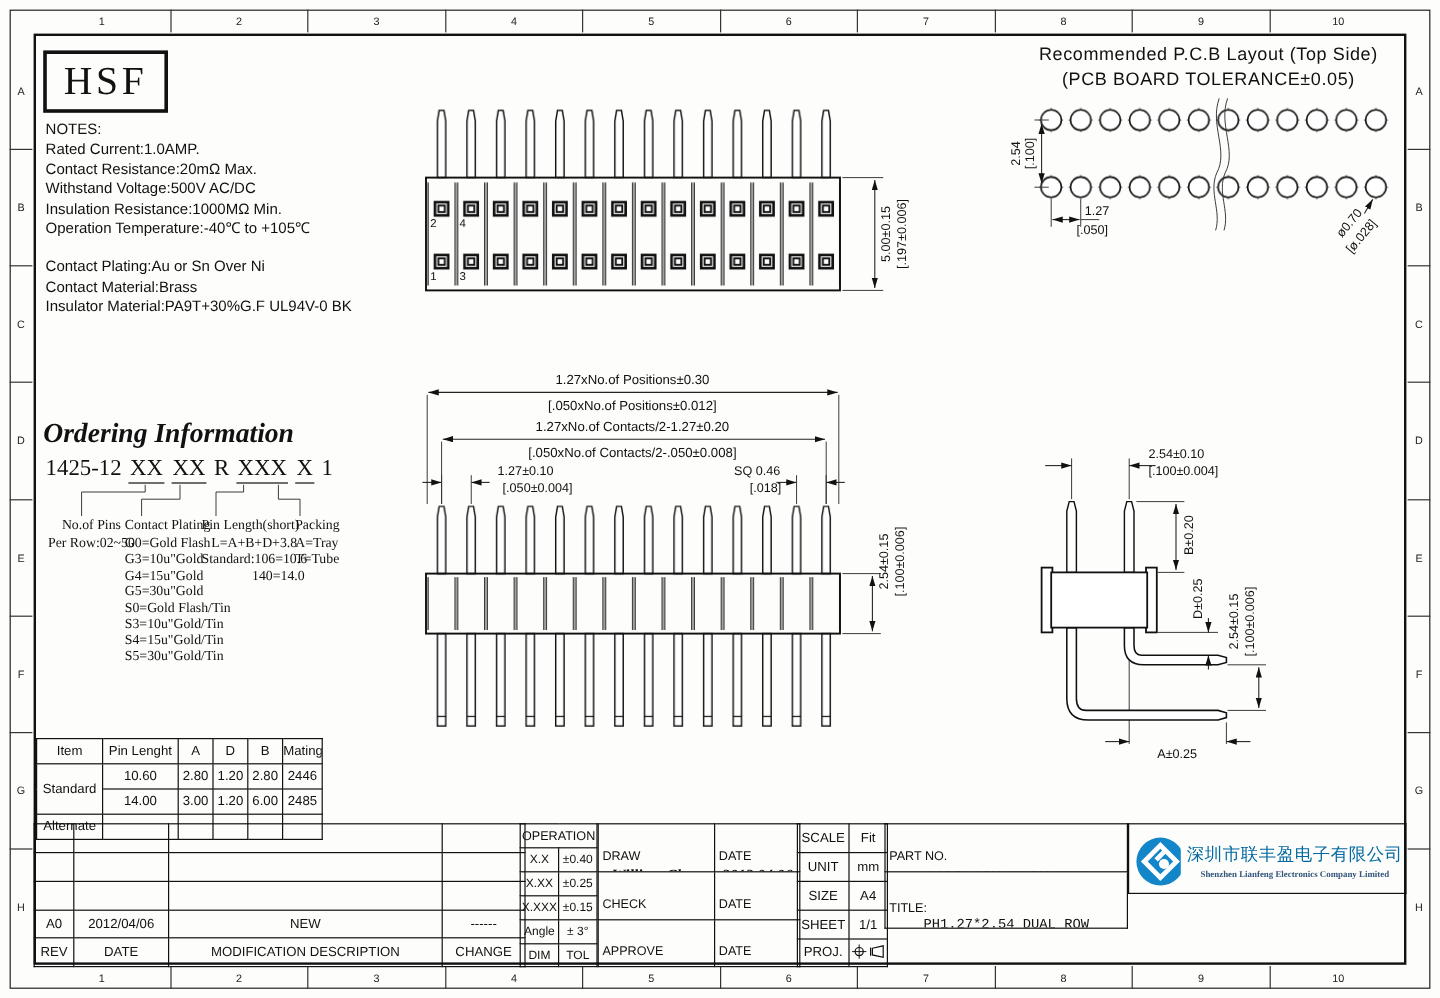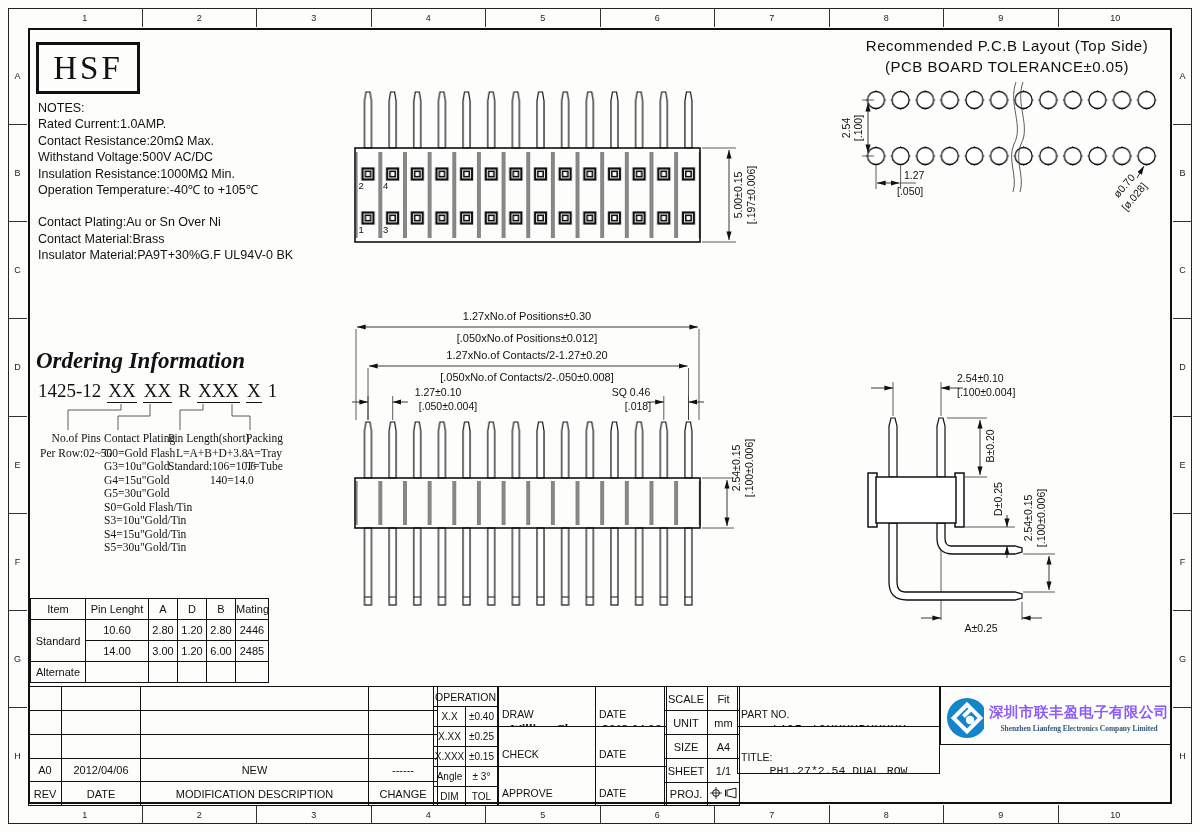--- a/index.html
+++ b/index.html
@@ -37,21 +37,21 @@
   table.grid{border-collapse:collapse;table-layout:fixed;position:absolute;}
   table.grid td{border:1.2px solid #111;font-size:11px;text-align:center;padding:0;overflow:hidden;white-space:nowrap;}
   .lbl{position:absolute;left:3px;top:1px;font-size:10.5px;}
   .cellwrap{position:relative;width:100%;height:100%;}
   .cv{position:absolute;left:0;right:0;top:14px;text-align:center;}
   .script{font-family:"Liberation Serif",serif;font-style:italic;font-weight:bold;font-size:13px;}
   .mono{font-family:"Liberation Mono",monospace;}
   
   .cmprow{display:flex;align-items:center;gap:5px;padding:4px 2px 0 4px;}
   .cmpnames{display:flex;flex-direction:column;}
-  .cn{font-size:14.5px;font-weight:bold;color:#8b5cf6;letter-spacing:0.5px;}
+  .cn{font-size:14.5px;font-weight:normal;color:#0369a1;letter-spacing:0.5px;}
   .en{font-size:7.4px;font-weight:bold;color:#33557a;font-family:"Liberation Serif",serif;margin-top:2px;}
   .contact{font-size:11.5px;font-weight:bold;color:#4a4a4a;text-align:left;padding:3px 0 0 10px;line-height:17px;}
 </style>
 </head>
 <body>
 
 <div id="sheet">
 
   <svg width="0" height="0" style="position:absolute">
     <defs>
@@ -287,21 +287,21 @@
     <div style="padding-left:8px">L=A+B+D+3.8</div>
     <div>Standard:106=10.6</div>
     <div style="padding-left:42px">140=14.0</div>
   </div>
   <div class="ordcol" style="left:246px;top:432px">
     <div class="ttl">Packing</div>
     <div>A=Tray</div>
     <div>T=Tube</div>
   </div>
 
-  <table class="grid" style="left:30px;top:598px;width:232px">
+  <table class="grid" style="left:30px;top:615px;width:232px">
     <tbody>
         <tr style="height:21px">
       <td style="width:54px">Item</td>
       <td style="width:62px">Pin Lenght</td>
       <td style="width:28px">A</td>
       <td style="width:28px">D</td>
       <td style="width:28px">B</td>
       <td style="width:32px">Mating</td>
     </tr>
     <tr style="height:21px">

